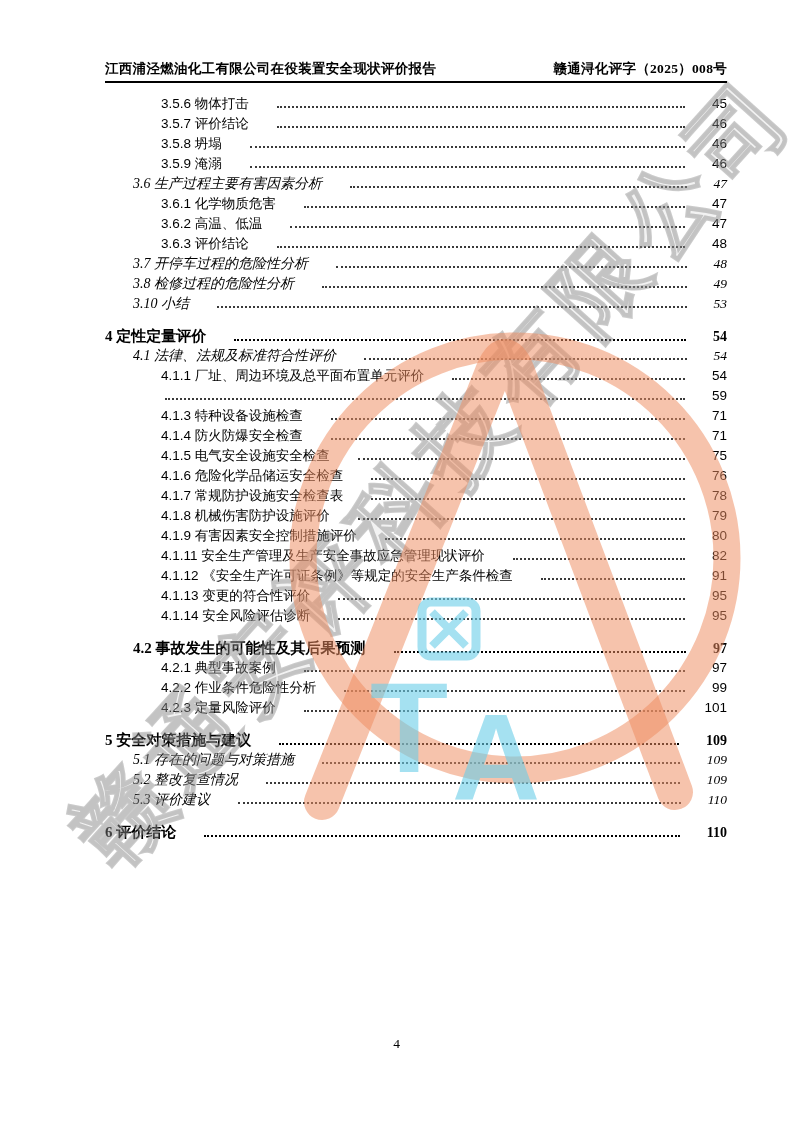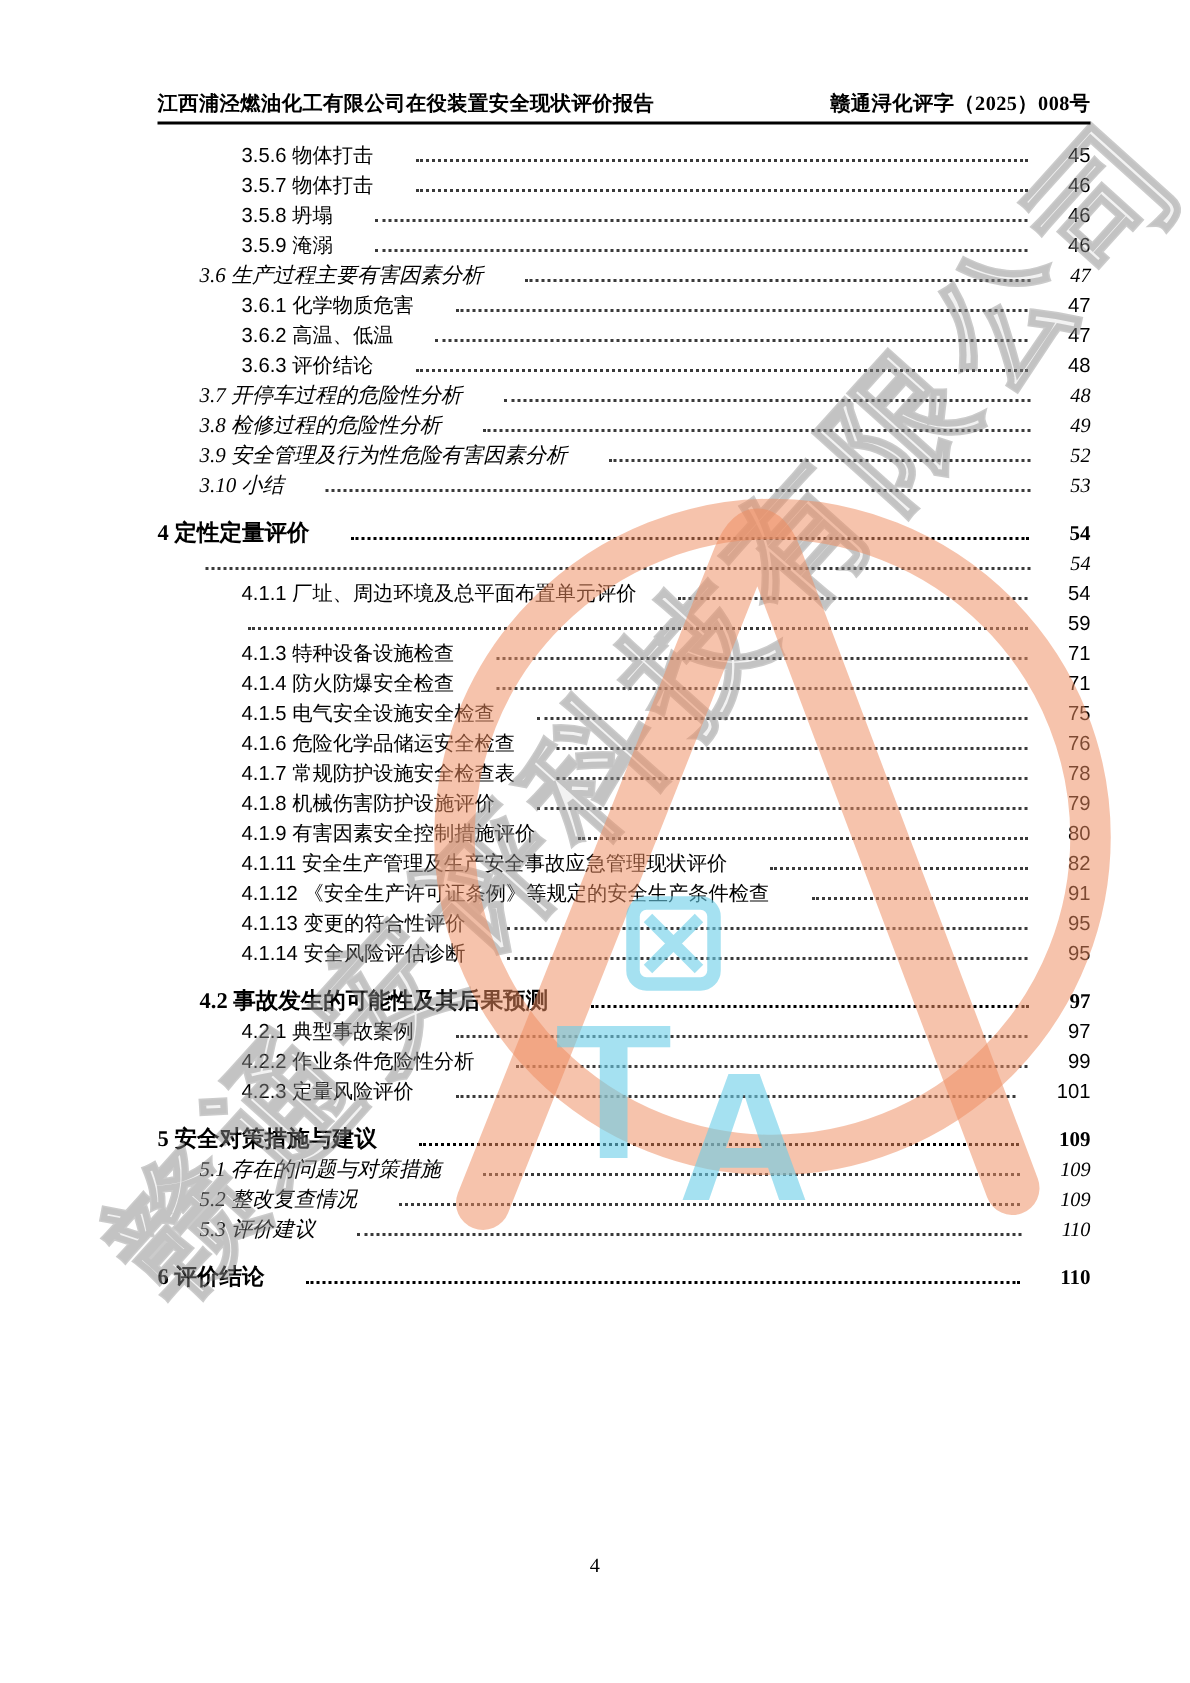--- a/index.html
+++ b/index.html
@@ -94,21 +94,21 @@
     <span class="hr">赣通浔化评字（2025）008号</span>
   </div>
 
   <div class="toc">
       <div class="toc-row lvl3 st-normal">
         <span class="t">3.5.6 物体打击</span>
         <span class="leader"></span>
         <span class="pg">45</span>
       </div>
       <div class="toc-row lvl3 st-normal">
-        <span class="t">3.5.7 物体打击</span>
+        <span class="t">3.5.7 评价结论</span>
         <span class="leader"></span>
         <span class="pg">46</span>
       </div>
       <div class="toc-row lvl3 st-normal">
         <span class="t">3.5.8 坍塌</span>
         <span class="leader"></span>
         <span class="pg">46</span>
       </div>
       <div class="toc-row lvl3 st-normal">
         <span class="t">3.5.9 淹溺</span>
@@ -137,37 +137,33 @@
       </div>
       <div class="toc-row lvl2 st-kai">
         <span class="t">3.7 开停车过程的危险性分析</span>
         <span class="leader"></span>
         <span class="pg">48</span>
       </div>
       <div class="toc-row lvl2 st-kai">
         <span class="t">3.8 检修过程的危险性分析</span>
         <span class="leader"></span>
         <span class="pg">49</span>
-      </div>
-      <div class="toc-row lvl2 st-kai">
-        <span class="t">3.9 安全管理及行为性危险有害因素分析</span>
-        <span class="leader"></span>
-        <span class="pg">52</span>
       </div>
       <div class="toc-row lvl2 st-kai">
         <span class="t">3.10 小结</span>
         <span class="leader"></span>
         <span class="pg">53</span>
       </div>
       <div class="toc-row lvl1 st-bold gap">
         <span class="t">4 定性定量评价</span>
         <span class="leader"></span>
         <span class="pg">54</span>
       </div>
       <div class="toc-row lvl2 st-kai">
+        <span class="t">4.1 法律、法规及标准符合性评价</span>
         <span class="leader"></span>
         <span class="pg">54</span>
       </div>
       <div class="toc-row lvl3 st-normal">
         <span class="t">4.1.1 厂址、周边环境及总平面布置单元评价</span>
         <span class="leader"></span>
         <span class="pg">54</span>
       </div>
       <div class="toc-row lvl3 st-normal">
         <span class="leader"></span>

